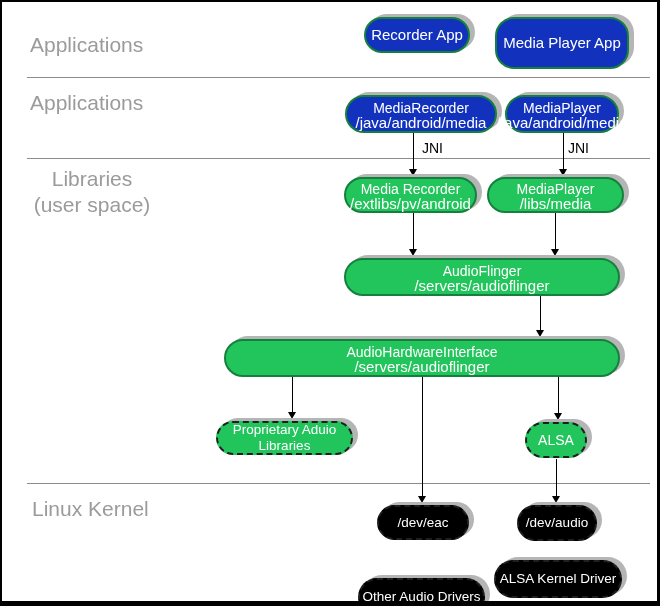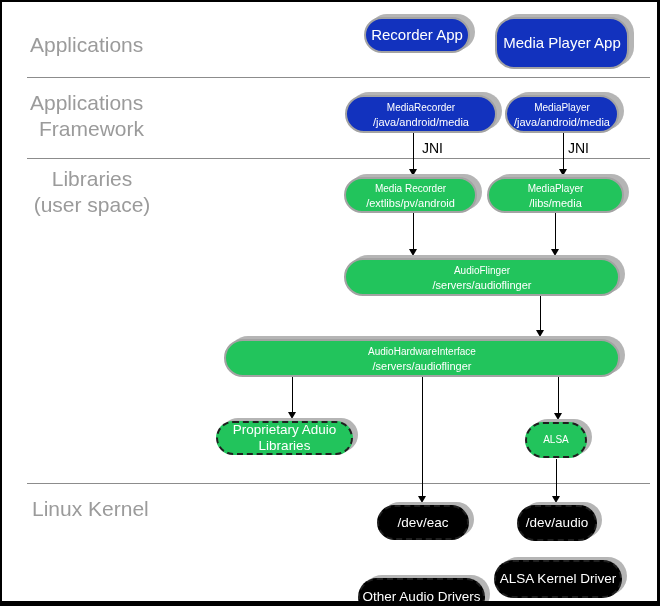--- a/index.html
+++ b/index.html
@@ -21,31 +21,31 @@
   #sec-lib{left:14px;top:164px;width:152px;text-align:center;white-space:normal;}
   #sec-kernel{left:30px;top:494px;}
   
   .hr{position:absolute;left:25px;width:623px;height:1px;background:#8c8c8c;}
   #hr1{top:75px;} #hr2{top:156px;} #hr3{top:481px;}
   
   .node{
     position:absolute;box-sizing:border-box;
     display:flex;flex-direction:column;justify-content:center;align-items:center;
     color:#fff;text-align:center;
-    border:2px solid #a3a3a3;border-radius:19px;
+    border:2px solid #15803d;border-radius:19px;
     box-shadow:5px -3px 0 #b5b5b5;
   }
   .blue{background:#1232be;}
   .green{background:#22c45c;}
   .red{background:#000000;}
   .dashed{border:2px dashed #1f1f1f;}
-  .t{font-size:10px;line-height:16px;white-space:nowrap;}
+  .t{font-size:14px;line-height:16px;white-space:nowrap;}
   .t.big{font-size:15px;}
   .t.mid{font-size:13.5px;line-height:16px;}
-  .p{font-size:11px;line-height:13px;white-space:nowrap;}
+  .p{font-size:15px;line-height:13px;white-space:nowrap;}
   #n-recorder-app{left:362px;top:15px;width:106px;height:36px;}
   #n-media-player-app{left:493px;top:15px;width:134px;height:52px;}
   #n-mr-fw{left:343px;top:93px;width:152px;height:38px;}
   #n-mp-fw{left:503px;top:93px;width:114px;height:38px;}
   #n-mr-lib{left:342px;top:175px;width:133px;height:36px;}
   #n-mp-lib{left:485px;top:175px;width:137px;height:36px;}
   #n-af{left:342px;top:256px;width:276px;height:38px;}
   #n-ahi{left:222px;top:337px;width:396px;height:38px;align-items:center;}
   #n-prop{left:214px;top:419px;width:137px;height:34px;align-items:center;}
   #n-alsa{left:523px;top:420px;width:62px;height:36px;}
@@ -71,21 +71,20 @@
   #jni2{left:566px;top:138px;}
 </style>
 </head>
 <body>
 
 <div id="canvas">
 
   <div class="sec" id="sec-apps">Applications</div>
   <div class="sec" id="sec-fw">
     <span class="l1">Applications</span>
-    <span class="l2">Framework</span>
   </div>
   <div class="sec" id="sec-lib">
     <span class="l1">Libraries</span><br>
     <span class="l2">(user space)</span>
   </div>
   <div class="sec" id="sec-kernel">Linux Kernel</div>
 
   <div class="hr" id="hr1"></div>
   <div class="hr" id="hr2"></div>
   <div class="hr" id="hr3"></div>

